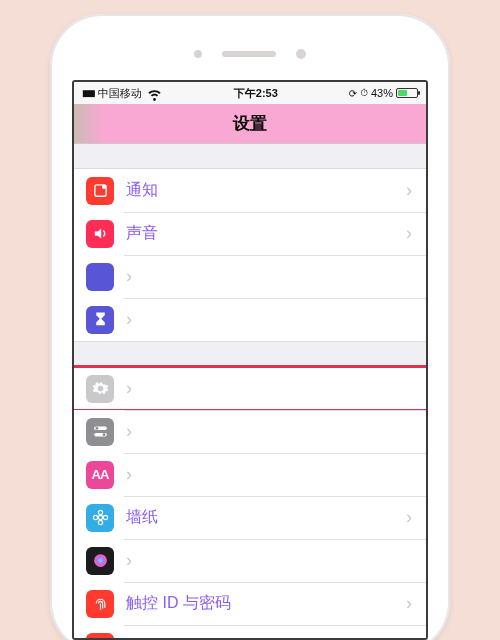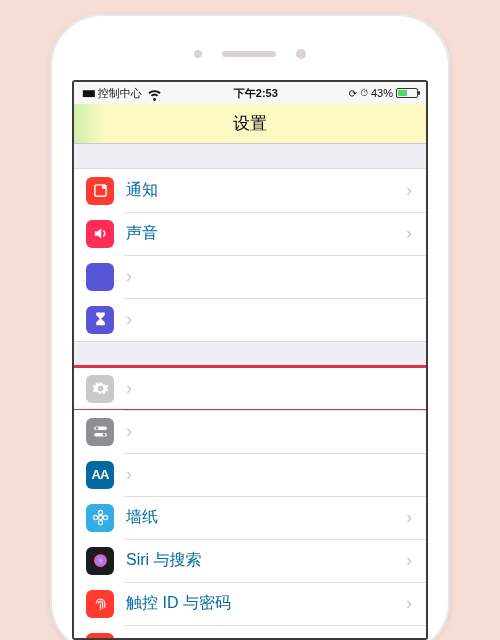--- a/index.html
+++ b/index.html
@@ -60,25 +60,25 @@
     content:""; position:absolute; right:-3px; top:2px; width:2px; height:4px;
     background:#333; border-radius:1px;
   }
   .battery-fill{
     position:absolute; left:1px; top:1px; bottom:1px;
     background:#4cd964; border-radius:1px;
   }
 
   
   .navbar {
-    background:#fef9c3;
+    background:#f9a8d4;
     height: 40px;
     border-bottom:1px solid #c9c9c9;
     display:flex; align-items:center; justify-content:center;
-    font-size: 17px; font-weight:400;
+    font-size: 17px; font-weight:700;
     position:relative;
   }
   .nav-back {
     position:absolute; left:0; top:0; bottom:0; width:30px;
     background: linear-gradient(to right, rgba(120,220,120,.35), rgba(120,220,120,0));
   }
 
   .list-wrap { flex:1; overflow:hidden; background:#efeff4; }
   .group-gap { height: 24px; }
 
@@ -95,38 +95,38 @@
     height:1px; background:#e0e0e0;
   }
   .group { border-top:1px solid #dcdcdc; border-bottom:1px solid #dcdcdc; }
 
   .icon {
     width: 28px; height: 28px; border-radius:6px;
     display:flex; align-items:center; justify-content:center;
     color:#fff; flex: 0 0 28px; margin-right:12px;
     font-size:15px;
   }
-  .label { flex:1; font-size:16px; color:#0369a1; }
+  .label { flex:1; font-size:16px; color:#8b5cf6; }
   .chev  { color:#c7c7cc; font-size:18px; }
 
   .highlight {
     position:relative;
   }
   .highlight::after{
     content:""; position:absolute; left:-3px; right:-3px; top:-2px; bottom:-2px;
     border:3px solid #e0324f; border-radius:3px; pointer-events:none;
   }
 
   
   .c-red    { background:#ff3b30; }
   .c-pink   { background:#ff2d55; }
   .c-purple { background:#5856d6; }
   .c-gray   { background:#8e8e93; }
   .c-graylt { background:#c9c9cc; }
-  .c-blue   { background:#0369a1; }
+  .c-blue   { background:#ec4899; }
   .c-teal   { background:#32ade6; }
   .c-dark   { background:#1c1c1e; }
   .c-redfp  { background:#ff3b30; }
 
   svg { width:17px; height:17px; display:block; }
 </style>
 </head>
 <body>
 
 <div class="phone">
@@ -135,21 +135,21 @@
       <span class="sensor"></span>
       <span class="speaker"></span>
       <span class="camera"></span>
     </div>
 
     <div class="screen">
 
       <div class="statusbar">
         <div class="sb-left">
           <span style="letter-spacing:-2px;font-size:9px">▮▮▮▮</span>
-          <span>控制中心</span>
+          <span>中国移动</span>
           <span>
             <svg viewBox="0 0 24 24" width="12" height="12">
                 <path fill="#111" d="M12 18.5a2 2 0 100 4 2 2 0 000-4zm-5.3-4.2a8 8 0 0110.6 0l-2 2a5 5 0 00-6.6 0zm-3.5-3.6a13 13 0 0117.6 0l-2 2a10 10 0 00-13.6 0z"></path>
               </svg>
           </span>
         </div>
         <div style="font-weight:700">下午2:53</div>
         <div class="sb-right">
           <span style="font-size:10px">⟳</span>
           <span style="font-size:10px">⏱</span>
@@ -251,21 +251,20 @@
                   <circle cx="12" cy="12" r="9" fill="url(#g)"></circle>
                   <defs>
                     <radialGradient id="g">
                       <stop offset="0" stop-color="#6de3ff"></stop>
                       <stop offset=".5" stop-color="#b56cff"></stop>
                       <stop offset="1" stop-color="#ff5ea0"></stop>
                     </radialGradient>
                   </defs>
                 </svg>
               </span>
-              <span class="label">Siri 与搜索</span>
               <span class="chev">›</span>
             </div>
             <div class="cell">
               <span class="icon c-redfp">
                 <svg viewBox="0 0 24 24" fill="none" stroke="#fff" stroke-width="1.6">
                   <path d="M6 12a6 6 0 0112 0v6"></path>
                   <path d="M9 12a3 3 0 016 0v7"></path>
                   <path d="M12 12v9"></path>
                 </svg>
               </span>

